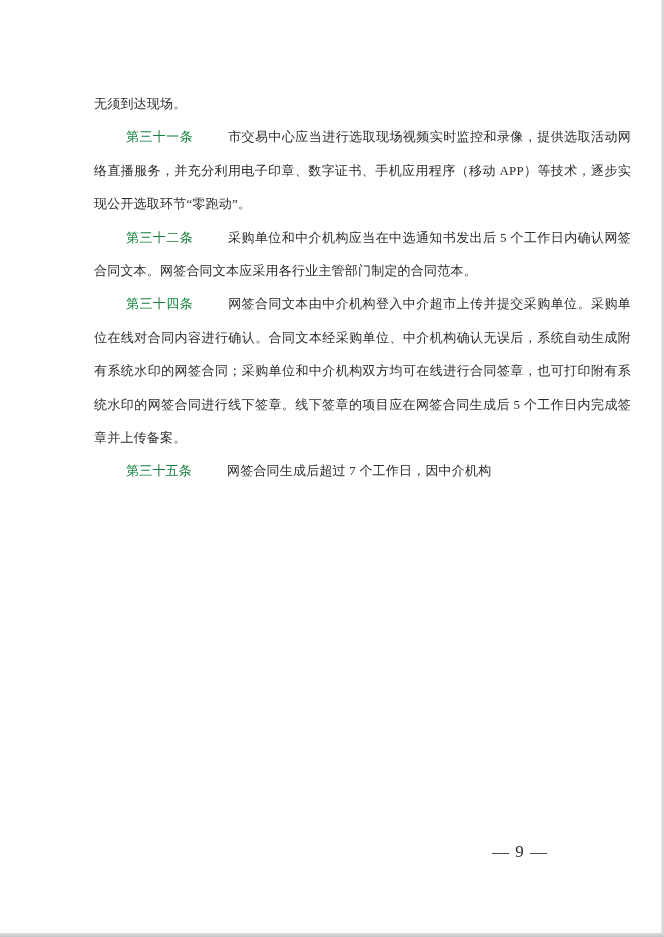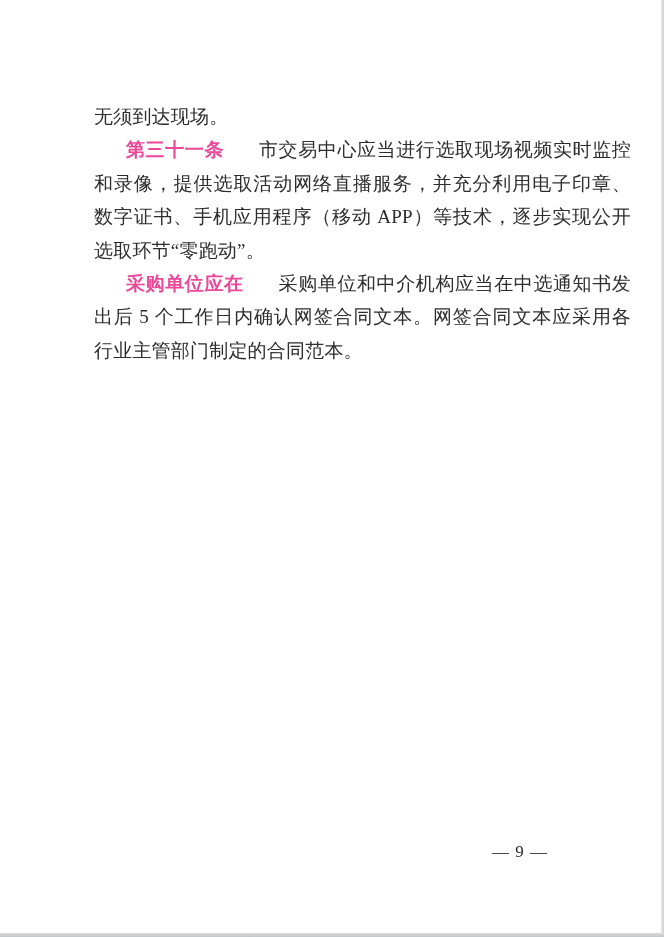--- a/index.html
+++ b/index.html
@@ -15,38 +15,38 @@
     font-family: "Liberation Serif", "DejaVu Serif", serif;
   }
   .page {
     position: absolute;
     inset: 0;
     background: #ffffff;
   }
   .text-block {
     position: absolute;
     left: 94px;
-    top: 100px;
+    top: 87px;
     width: 537px;
-    font-size: 19px;
+    font-size: 13px;
     line-height: 33.4px;
     color: #2d2d2d;
     text-align: justify;
     letter-spacing: 0.2px;
   }
   .para {
     margin: 0;
     text-indent: 32px;
   }
   .para.no-indent {
     text-indent: 0;
   }
   .art-num {
-    font-weight: 700;
-    color: #ec4899;
+    font-weight: 400;
+    color: #15803d;
     margin-right: 35px;
   }
   .page-number {
     position: absolute;
     left: 470px;
     top: 842px;
     width: 100px;
     text-align: center;
     font-size: 17px;
     color: #2a2a2a;
@@ -75,23 +75,25 @@
 <div class="page">
 
   <main class="text-block">
 
     <p class="para no-indent">无须到达现场。</p>
 
     <p class="para"><b class="art-num">第三十一条</b><span>市交易中心应当进行选取现场视频实时监控和录像，提供选取活动网络直播服务，并充分利用电子印章、数字证书、手机应用程序（移动 APP）等技术，逐步实现公开选取环节“零跑动”。</span></p>
 
 
 
-    <p class="para"><b class="art-num">采购单位应在</b><span>采购单位和中介机构应当在中选通知书发出后 5 个工作日内确认网签合同文本。网签合同文本应采用各行业主管部门制定的合同范本。</span></p>
+    <p class="para"><b class="art-num">第三十二条</b><span>采购单位和中介机构应当在中选通知书发出后 5 个工作日内确认网签合同文本。网签合同文本应采用各行业主管部门制定的合同范本。</span></p>
 
+    <p class="para"><b class="art-num">第三十四条</b><span>网签合同文本由中介机构登入中介超市上传并提交采购单位。采购单位在线对合同内容进行确认。合同文本经采购单位、中介机构确认无误后，系统自动生成附有系统水印的网签合同；采购单位和中介机构双方均可在线进行合同签章，也可打印附有系统水印的网签合同进行线下签章。线下签章的项目应在网签合同生成后 5 个工作日内完成签章并上传备案。</span></p>
 
+    <p class="para"><b class="art-num">第三十五条</b><span>网签合同生成后超过 7 个工作日，因中介机构</span></p>
 
   </main>
 
   <div class="page-number">— 9 —</div>
 
   <div class="scan-edge-right"></div>
   <div class="scan-edge-bottom"></div>
 
 </div>
 

